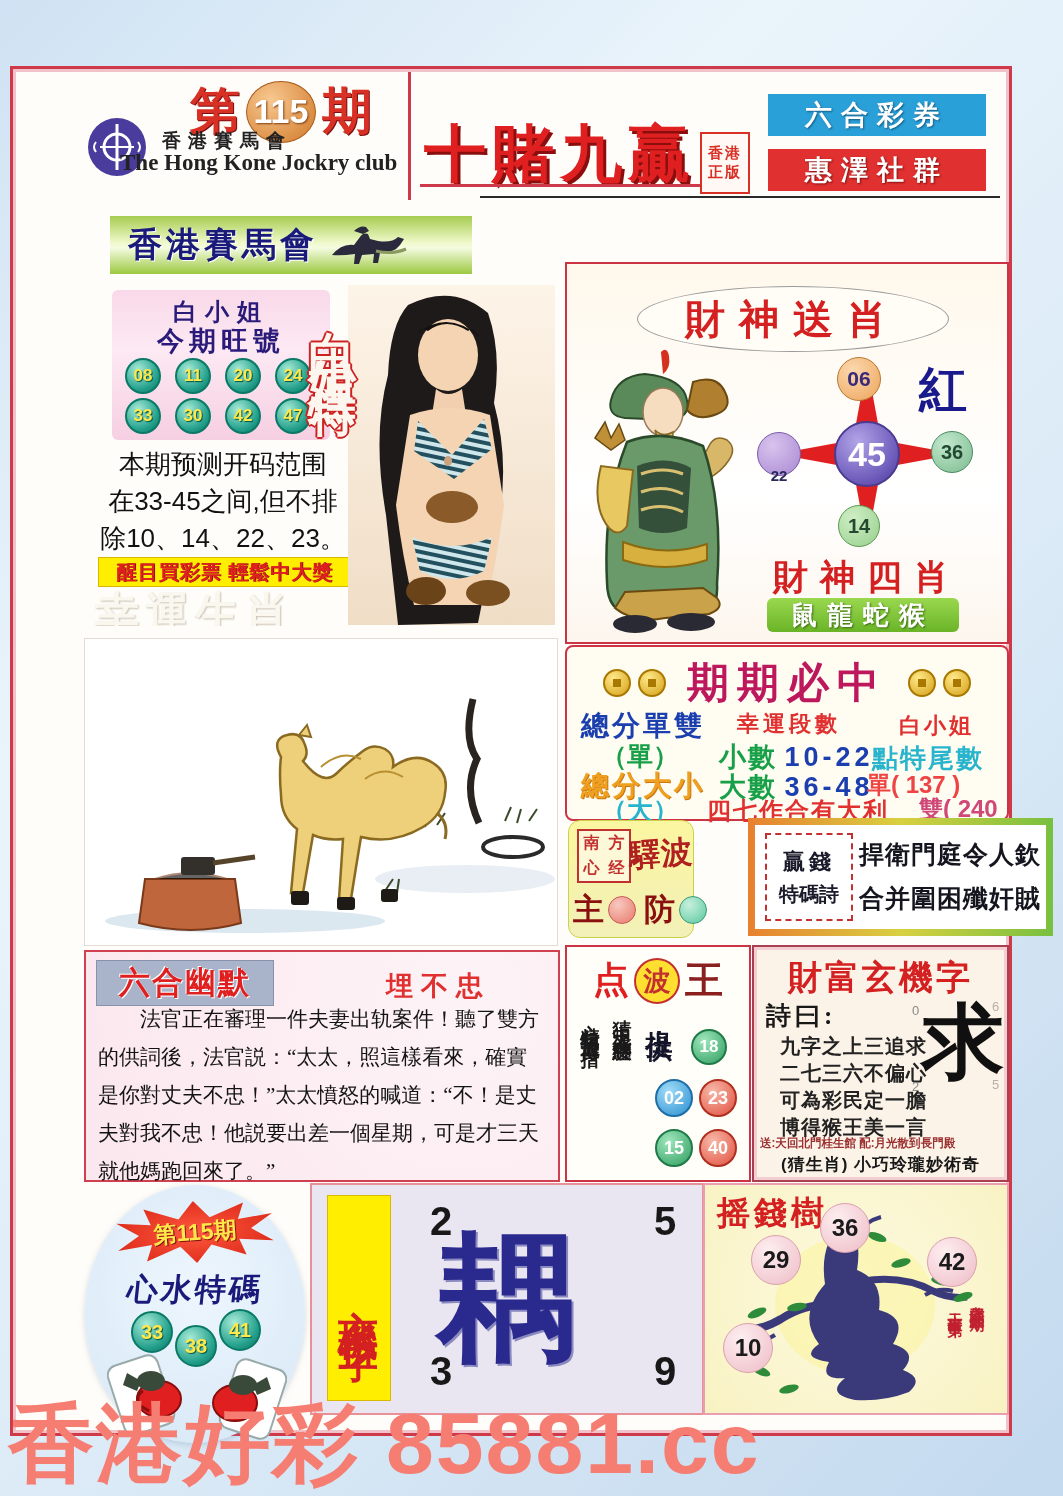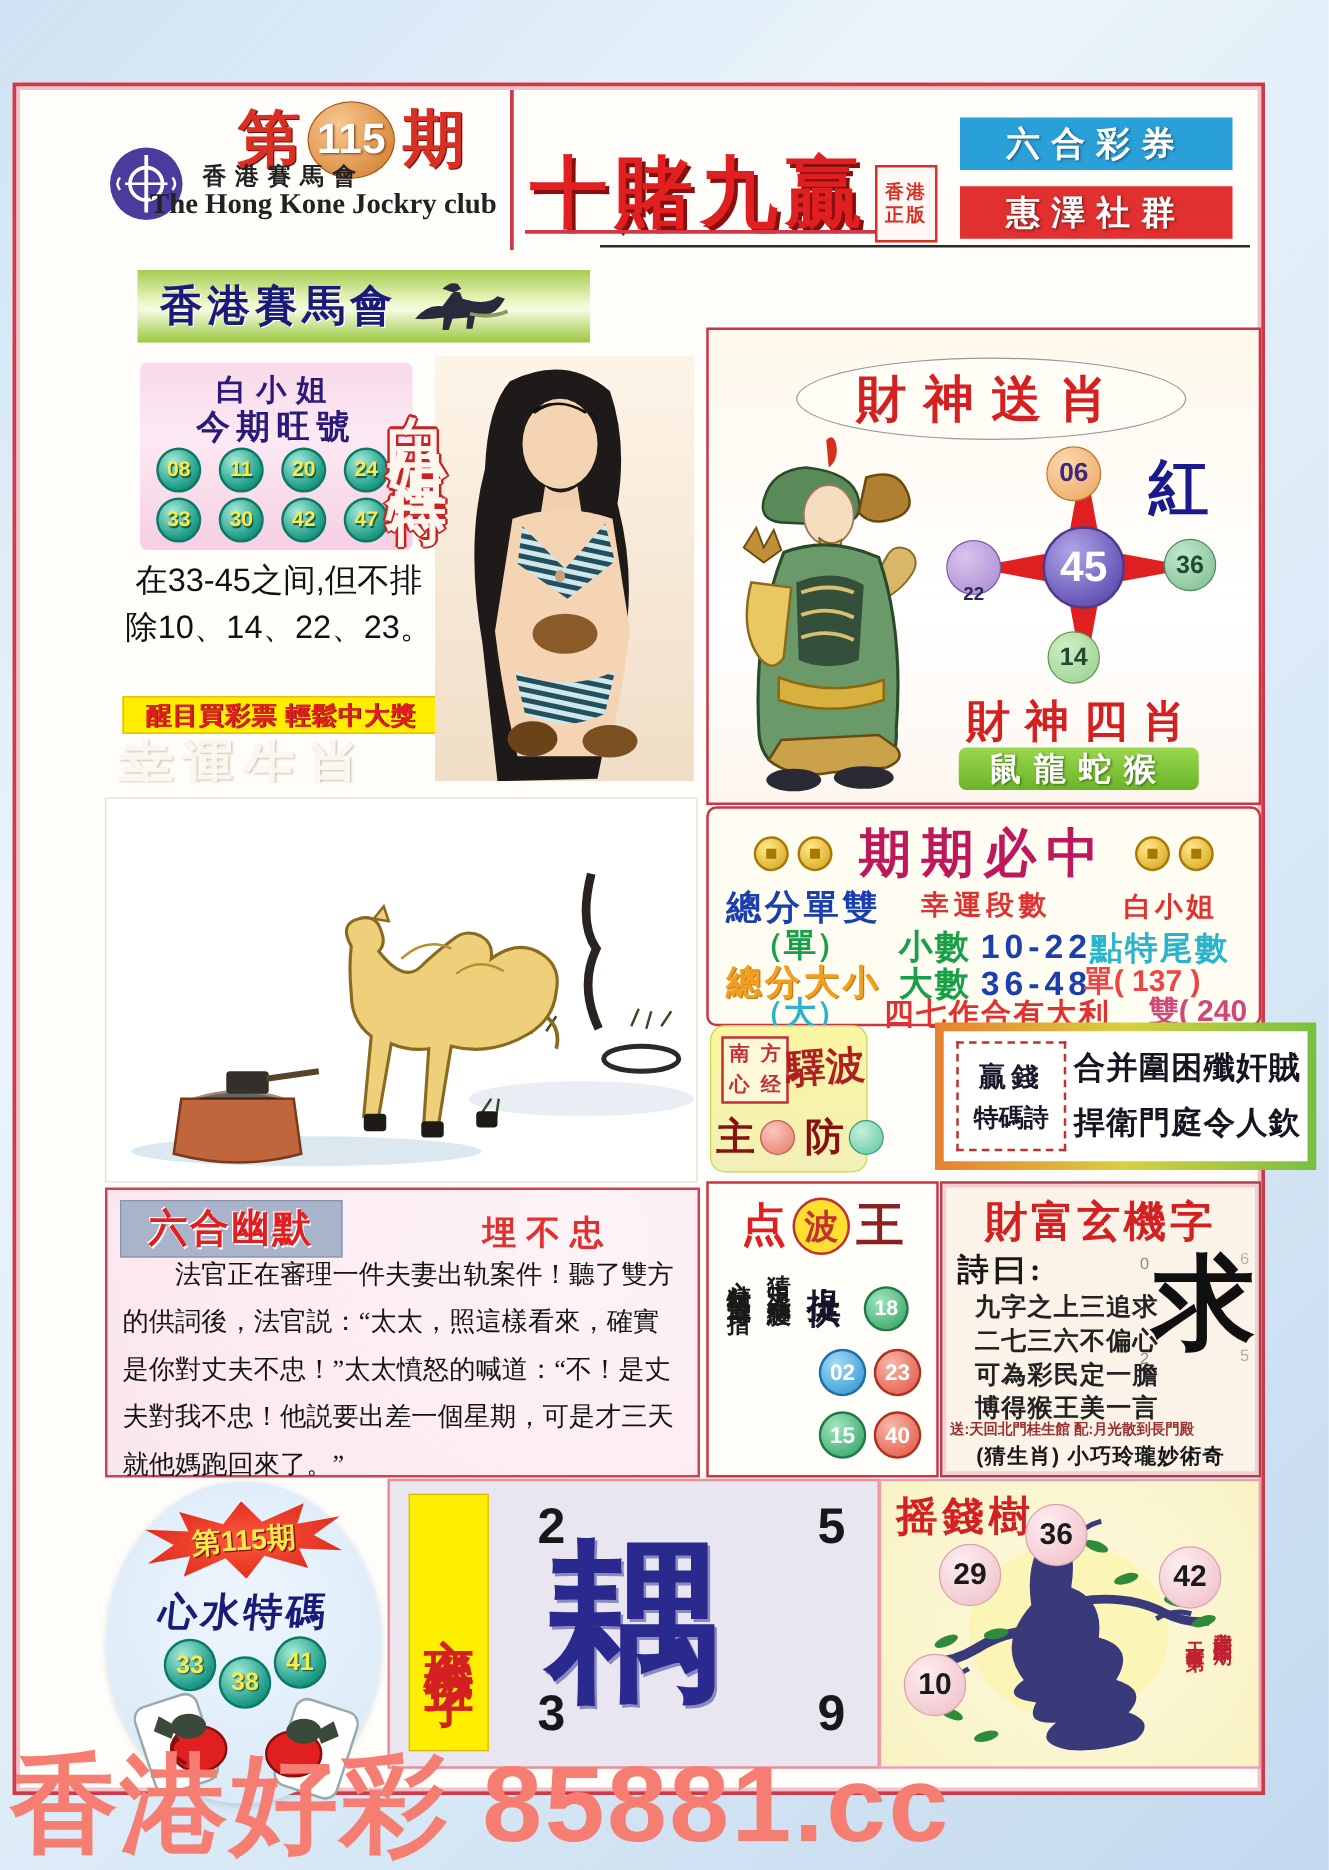--- a/index.html
+++ b/index.html
@@ -84,20 +84,21 @@
     </div>
     <div class="abs" style="left:13px;top:108px;display:flex;gap:14px;">
       <span class="ball ball-teal" style="width:36px;height:36px;font-size:17px;">33</span>
       <span class="ball ball-teal" style="width:36px;height:36px;font-size:17px;">30</span>
       <span class="ball ball-teal" style="width:36px;height:36px;font-size:17px;">42</span>
       <span class="ball ball-teal" style="width:36px;height:36px;font-size:17px;">47</span>
     </div>
   </div>
 
   <div class="abs" style="left:92px;top:446px;width:262px;font-size:26px;font-weight:500;color:#111;line-height:37px;text-align:center;">
+    <div>本期预测开码范围</div>
     <div>在33-45之间,但不排</div>
     <div>除10、14、22、23。</div>
   </div>
   <div class="abs" style="left:98px;top:557px;width:252px;height:28px;background:#ffee00;border:1px solid #d8b800;color:#e02020;font-size:20px;font-weight:900;display:flex;align-items:center;justify-content:center;letter-spacing:1px;text-shadow:1px 0 #901010;">醒目買彩票 輕鬆中大獎</div>
   <div class="abs" style="left:95px;top:584px;width:260px;height:42px;overflow:hidden;font-size:44px;font-weight:900;letter-spacing:6px;color:#faf7ef;text-shadow:1px 1px 2px #c8c0b0,-1px -1px 1px #fff;">幸運生肖</div>
 
   <svg class="abs" style="left:348px;top:285px;" width="207" height="340" viewBox="0 0 207 340">
     <rect width="207" height="340" fill="#f6e9d9"></rect>
     <rect width="207" height="340" fill="url(#g0)"></rect>
     <defs>
@@ -242,22 +243,22 @@
     </div>
   </div>
 
   <div class="abs" style="left:700px;top:818px;width:305px;height:118px;background:linear-gradient(90deg,#e88030,#d8d040 50%,#78c040);padding:0;box-sizing:border-box;margin-left:48px;">
     <div class="abs" style="left:7px;top:7px;width:291px;height:104px;background:#fff;">
       <div class="abs serif" style="left:10px;top:8px;width:84px;height:84px;border:2px dashed #c23030;display:flex;flex-direction:column;align-items:center;justify-content:center;gap:4px;">
         <span style="font-size:22px;font-weight:bold;color:#1a1a2a;letter-spacing:4px;">贏錢</span>
         <span style="font-size:20px;font-weight:bold;color:#1a1a2a;">特碼詩</span>
       </div>
       <div class="abs serif" style="left:104px;top:8px;font-size:25px;font-weight:900;color:#15151f;line-height:44px;letter-spacing:1px;">
+        <div>捍衛門庭令人欽</div>
         <div>合并圍困殲奸賊</div>
-        <div>捍衛門庭令人欽</div>
       </div>
     </div>
   </div>
 
   <div class="abs" style="left:565px;top:945px;width:182px;height:233px;background:#fffef8;border:2px solid #cc3344;">
     <div class="abs" style="left:0;top:8px;width:100%;display:flex;align-items:center;justify-content:center;gap:5px;">
       <span style="font-size:36px;font-weight:900;color:#e02020;">点</span>
       <span style="width:42px;height:42px;border-radius:50%;background:#ffe030;border:2px solid #c23030;display:flex;align-items:center;justify-content:center;">
         <span style="font-size:27px;font-weight:900;color:#c23030;">波</span>
       </span>

